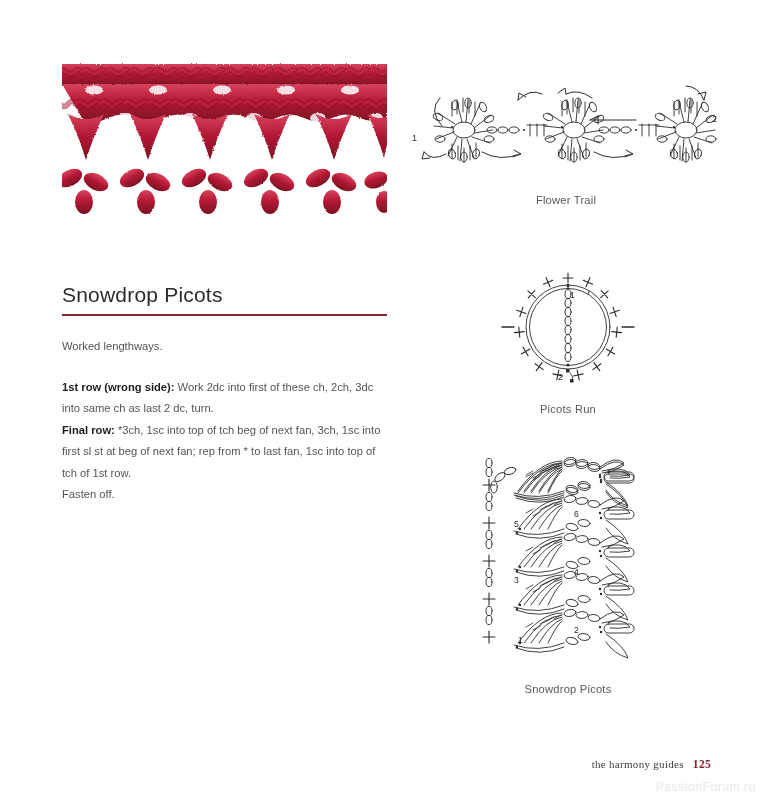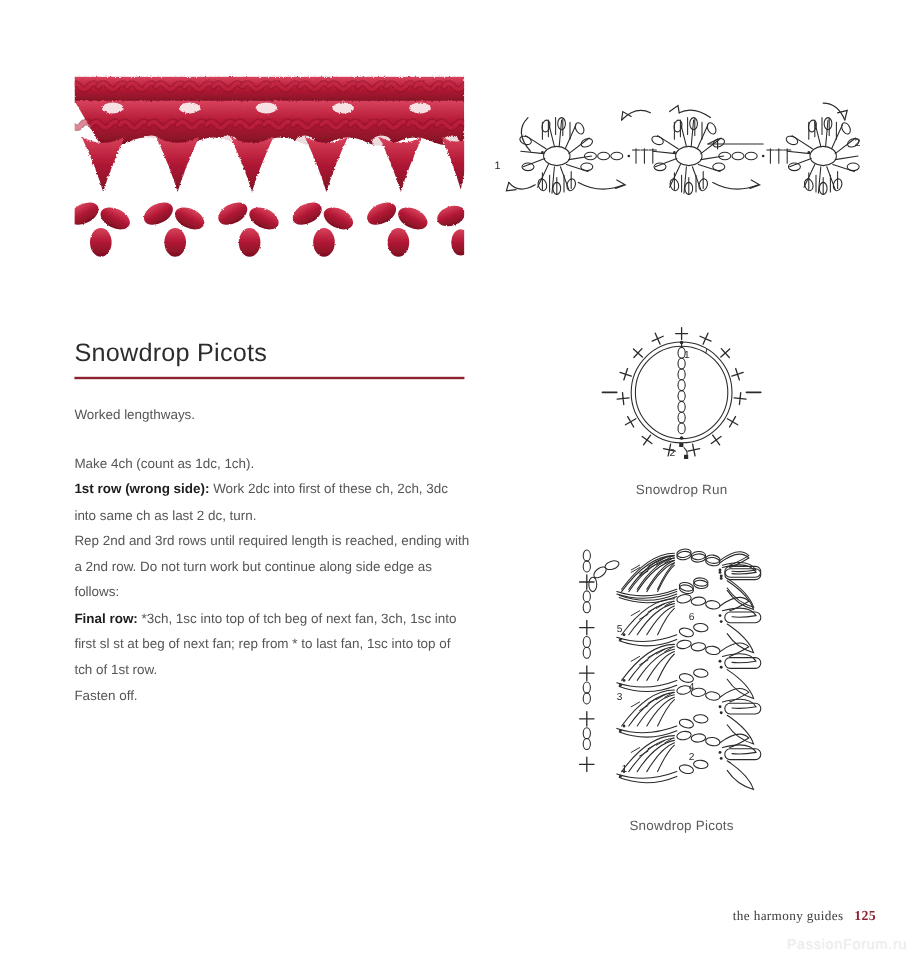--- a/index.html
+++ b/index.html
@@ -40,21 +40,21 @@
     text-align:center;font-size:11.2px;color:#5a5a5a;margin-top:6px;
     letter-spacing:.2px;
   }
   .d-flower{left:406px;top:78px;width:320px;}
   .d-roundel{left:470px;top:265px;width:196px;}
   .d-snowdrop{left:470px;top:455px;width:196px;}
   .dsvg{display:block;margin:0 auto;}
 
   
   .footer{
-    position:absolute;right:36px;bottom:30px;
+    position:absolute;right:55px;bottom:30px;
     font-family:"Liberation Serif", serif;font-size:11px;color:#3b3b3b;
     letter-spacing:.3px;
   }
   .footer .pg{color:#8c2230;font-weight:700;margin-left:9px;font-size:11.5px;}
   .watermark{
     position:absolute;right:10px;bottom:6px;
     font-family:"Liberation Sans", sans-serif;font-size:12px;
     color:#eceef0;letter-spacing:.6px;
     text-shadow:0 0 1px #e2e5e8;
   }
@@ -191,27 +191,21 @@
     </svg>
   </div>
 
   <div class="textcol">
     <h1 class="title">Snowdrop Picots</h1>
     <div class="title-rule"></div>
     <p class="intro">Worked lengthways.</p>
 
     <div class="body-block">
       <p>
-        <b></b><span>Make 4ch (count as 1dc, 1ch).</span>
-      </p>
-      <p>
         <b>1st row (wrong side):</b><span> Work 2dc into first of these ch, 2ch, 3dc into same ch as last 2 dc, turn.</span>
-      </p>
-      <p>
-        <b></b><span>Rep 2nd and 3rd rows until required length is reached, ending with a 2nd row. Do not turn work but continue along side edge as follows:</span>
       </p>
       <p>
         <b>Final row:</b><span> *3ch, 1sc into top of tch beg of next fan, 3ch, 1sc into first sl st at beg of next fan; rep from * to last fan, 1sc into top of tch of 1st row.</span>
       </p>
       <p>
         <b></b><span>Fasten off.</span>
       </p>
     </div>
   </div>
 
@@ -282,20 +276,21 @@
           <path d="M298 22 q-6 -14 -18 -14"></path>
             <path d="M298 22 l2 -8 l-8 2"></path>
           <path d="M36 48 q-14 -16 -2 -28"></path>
           <path d="M40 76 q-14 8 -22 -2"></path>
             <path d="M18 74 l-2 7 l8 -1"></path>
         </g>
       </g>
       <text x="6" y="63" font-family="Liberation Sans, sans-serif" font-size="9" fill="#2b2b2b">1</text>
       <text x="306" y="44" font-family="Liberation Sans, sans-serif" font-size="9" fill="#2b2b2b">2</text>
     </svg>
+    <div class="caption">Flower Trail</div>
   </div>
 
   <div class="diagram d-roundel">
     <svg class="dsvg" width="196" height="132" viewBox="0 0 196 132" xmlns="http://www.w3.org/2000/svg">
       <g stroke="#2b2b2b" fill="none" stroke-width="0.9" stroke-linecap="round">
 
         <circle cx="98" cy="62" r="42"></circle>
         <circle cx="98" cy="62" r="38.5"></circle>
 
         <g stroke-width="0.8">
@@ -373,21 +368,21 @@
         </g>
         <circle cx="98" cy="20.5" r="1.5" fill="#2b2b2b" stroke="none"></circle>
         <circle cx="98" cy="100" r="1.5" fill="#2b2b2b" stroke="none"></circle>
         <rect x="96" y="104" width="3.5" height="3.5" fill="#2b2b2b" stroke="none"></rect>
         <rect x="100" y="114" width="3.5" height="3.5" fill="#2b2b2b" stroke="none"></rect>
         <path d="M100 108 q4 4 2 7" stroke-width="0.9"></path>
       </g>
       <text x="100" y="33" font-family="Liberation Sans, sans-serif" font-size="8.5" fill="#2b2b2b">1</text>
       <text x="88" y="115" font-family="Liberation Sans, sans-serif" font-size="8.5" fill="#2b2b2b">2</text>
     </svg>
-    <div class="caption">Snowdrop Run</div>
+    <div class="caption">Picots Run</div>
   </div>
 
   <div class="diagram d-snowdrop">
     <svg class="dsvg" width="196" height="222" viewBox="0 0 196 222" xmlns="http://www.w3.org/2000/svg">
       <g stroke="#2b2b2b" fill="none" stroke-width="0.9" stroke-linecap="round">
 
         <g>
           <g stroke-width="1.1">
             <path d="M13 30 l12 0 M19 24 l0 12"></path>
             <path d="M13 68 l12 0 M19 62 l0 12"></path>

